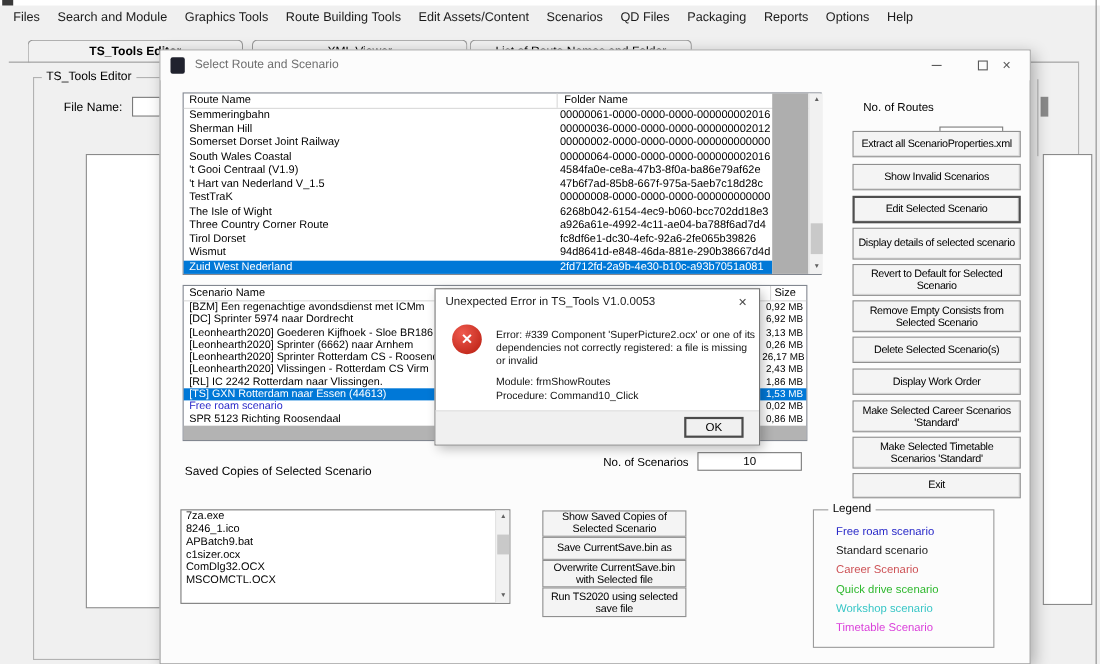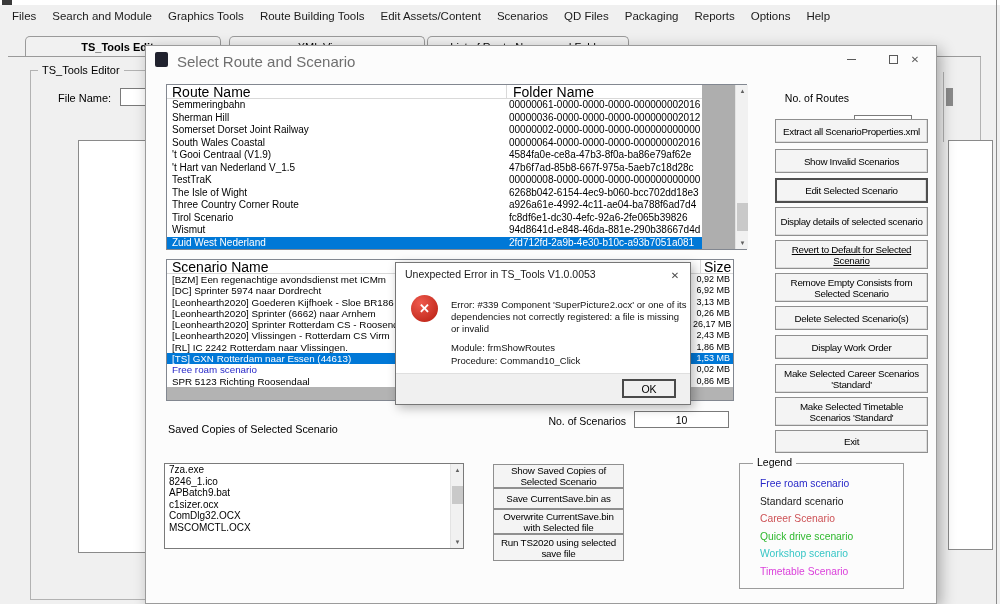--- a/index.html
+++ b/index.html
@@ -29,30 +29,30 @@
   #bg-vline-b { left:980px; top:57px; width:1px; height:85px; background:#b2b2b2; }
   #bg-dark-rect { left:946px; top:88px; width:7px; height:18px; background:#8a8a8a; }
   #bg-white-panel-right { left:948px; top:140px; width:45px; height:410px; background:#fff; border:1px solid #8a8a8a; }
   #window-right-border { left:996px; top:0; width:1px; height:604px; background:#8c8c8c; }
 
   
   #dialog { left:145px; top:45px; width:792px; height:559px; background:#fcfcfc;
             border:1px solid #9b9b9b; box-shadow:4px 4px 14px rgba(0,0,0,.30); z-index:10; }
   #dlg-titlebar { left:0; top:0; width:790px; height:27px; background:#fcfcfc; }
   #dlg-app-icon { left:9px; top:6px; width:13px; height:15px; background:#20222e; border-radius:2px; }
-  #dlg-title { left:31px; top:7px; font-size:15px; color:#6f6f6f; }
+  #dlg-title { left:31px; top:7px; font-size:11px; color:#6f6f6f; }
   .win-btn { top:0; width:38px; height:27px; display:flex; align-items:center; justify-content:center;
              font-size:10px; color:#5a5a5a; }
   #dlg-min { left:686px; } #dlg-max { left:728px; } #dlg-close { left:748px; width:42px; }
   #dlg-max-glyph { width:9px; height:9px; border:1px solid #5a5a5a; }
   #dlg-min-glyph { width:9px; height:1px; background:#5a5a5a; }
 
   
   #route-list { left:20px; top:38px; width:581px; height:166px; background:#fff; border:1px solid #828790; }
-  .lv-header { display:flex; height:14px; border-bottom:1px solid #d9d9d9; font-size:14px; }
+  .lv-header { display:flex; height:14px; border-bottom:1px solid #d9d9d9; font-size:10px; }
   .lv-hcell { line-height:14px; white-space:nowrap; overflow:hidden; }
   #route-hdr-name { width:340px; padding-left:5px; border-right:1px solid #d9d9d9; }
   #route-hdr-folder { width:195px; padding-left:6px; }
   .rrow { display:flex; height:12.5px; line-height:12.6px; font-size:10px; width:535px; cursor:default; }
   .rrow .rc1 { width:335px; padding-left:5px; white-space:nowrap; overflow:hidden; }
   .rrow .rc2 { width:200px; padding-left:7px; white-space:nowrap; overflow:hidden; }
   .rrow.sel { background:#0078d7; color:#fff; }
   #route-filler { left:535px; top:0; width:33px; height:164px; background:#aeaeae; }
   .vscroll { top:0; width:13px; background:#f1f1f1; border-left:1px solid #e3e3e3; }
   #route-scroll { left:568px; height:164px; }
@@ -211,21 +211,21 @@
         </div>
       <div class="rrow">
           <span class="rc1">The Isle of Wight</span>
           <span class="rc2">6268b042-6154-4ec9-b060-bcc702dd18e3</span>
         </div>
       <div class="rrow">
           <span class="rc1">Three Country Corner Route</span>
           <span class="rc2">a926a61e-4992-4c11-ae04-ba788f6ad7d4</span>
         </div>
       <div class="rrow">
-          <span class="rc1">Tirol Scenario</span>
+          <span class="rc1">Tirol Dorset</span>
           <span class="rc2">fc8df6e1-dc30-4efc-92a6-2fe065b39826</span>
         </div>
       <div class="rrow">
           <span class="rc1">Wismut</span>
           <span class="rc2">94d8641d-e848-46da-881e-290b38667d4d</span>
         </div>
       <div class="rrow sel">
           <span class="rc1">Zuid West Nederland</span>
           <span class="rc2">2fd712fd-2a9b-4e30-b10c-a93b7051a081</span>
         </div>
@@ -238,21 +238,21 @@
     </div>
   </div>
 
   <span class="abs count-label" id="routes-count-label">No. of Routes</span>
   <input class="abs count-box" id="routes-count-box" readonly="" value="68" style="">
 
   <div class="abs sbtn" style="top:73px;height:24px;">Extract all ScenarioProperties.xml</div>
   <div class="abs sbtn" style="top:103px;height:24px;">Show Invalid Scenarios</div>
   <div class="abs sbtn focused" style="top:132px;height:25px;">Edit Selected Scenario</div>
   <div class="abs sbtn" style="top:161px;height:29px;">Display details of selected scenario</div>
-  <div class="abs sbtn" style="top:194px;height:29px;text-decoration:underline;">Revert to Default for Selected Scenario</div>
+  <div class="abs sbtn" style="top:194px;height:29px;">Revert to Default for Selected Scenario</div>
   <div class="abs sbtn" style="top:260px;height:24px;">Delete Selected Scenario(s)</div>
   <div class="abs sbtn" style="top:227px;height:29px;">Remove Empty Consists from Selected Scenario</div>
   <div class="abs sbtn" style="top:289px;height:24px;">Display Work Order</div>
   <div class="abs sbtn" style="top:318px;height:29px;">Make Selected Career Scenarios 'Standard'</div>
   <div class="abs sbtn" style="top:351px;height:29px;">Make Selected Timetable Scenarios 'Standard'</div>
   <div class="abs sbtn" style="top:384px;height:23px;">Exit</div>
 
   <div class="abs" id="scen-list">
     <div class="lv-header">
       <div class="lv-hcell" id="scen-hdr-name">Scenario Name</div>

